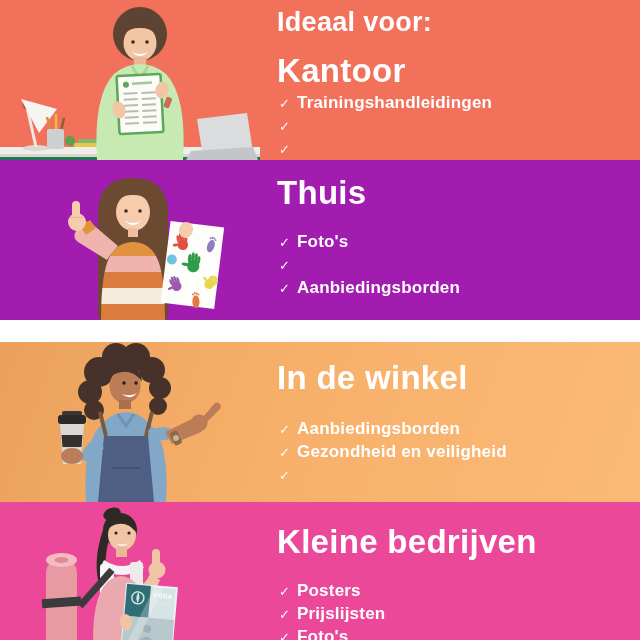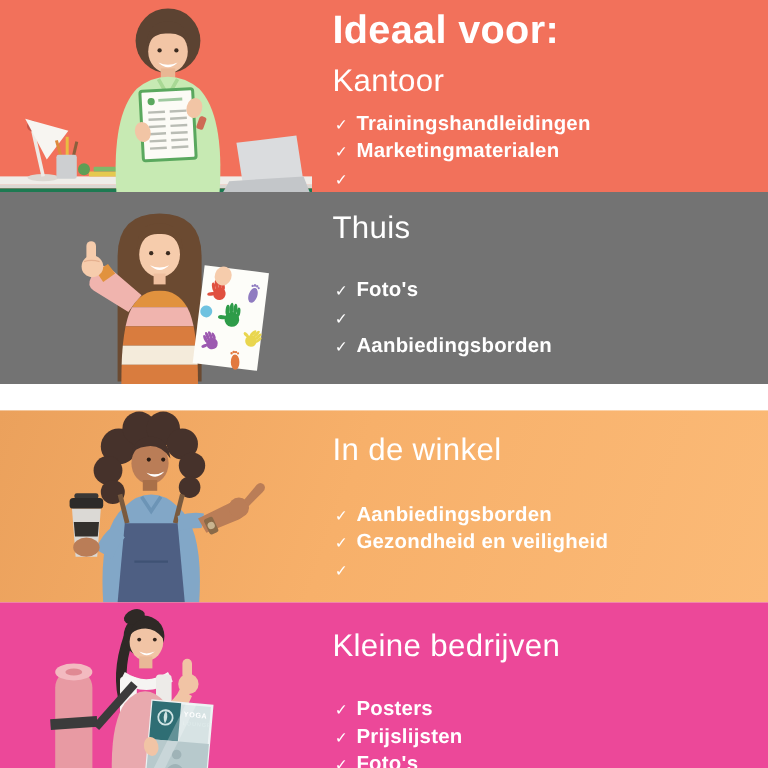--- a/index.html
+++ b/index.html
@@ -8,25 +8,25 @@
     font-family:"Liberation Sans","DejaVu Sans",sans-serif;
     -webkit-font-smoothing:antialiased;
   }
   .poster{position:relative;width:640px;height:640px;}
   .band{position:relative;width:640px;height:160px;overflow:hidden;}
   .photo{position:absolute;left:0;top:0;width:260px;height:160px;}
   .photo svg{display:block;width:260px;height:160px;}
   .content{position:absolute;left:277px;top:0;right:8px;bottom:0;color:#FFFFFF;}
   .page-title{
     position:absolute;left:0;top:8px;
-    font-size:33px;font-weight:700;letter-spacing:0.3px;line-height:1.05;
+    font-size:27px;font-weight:700;letter-spacing:0.3px;line-height:1.05;
   }
   .heading{
     position:absolute;left:0;margin:0;
-    font-size:26px;font-weight:400;letter-spacing:0.3px;line-height:1.05;
+    font-size:33px;font-weight:700;letter-spacing:0.3px;line-height:1.05;
   }
   .checklist{
     position:absolute;left:0;margin:0;padding:0 0 0 2px;list-style:none;
   }
   .checklist li{
     display:flex;align-items:flex-start;
     font-size:17px;font-weight:700;line-height:23px;letter-spacing:0.2px;
   }
   .check{
     width:18px;flex:0 0 18px;font-size:13px;font-weight:700;
@@ -115,30 +115,29 @@
     <div class="content">
       <div class="page-title">Ideaal voor:</div>
       <h2 class="heading">Kantoor</h2>
       <ul class="checklist">
         <li>
           <span class="check">✓</span>
           <span>Trainingshandleidingen</span>
         </li>
         <li>
           <span class="check">✓</span>
-          <span>Marketingmaterialen</span>
         </li>
         <li>
           <span class="check">✓</span>
         </li>
       </ul>
     </div>
   </section>
 
-  <section class="band b1" style="background: #737373;">
+  <section class="band b1" style="background: #a21caf;">
     <div class="photo" aria-label="girl giving thumbs up holding artwork with colorful hand and foot prints">
       <svg viewBox="0 0 260 160">
         <defs>
           <g id="hprint">
             <circle r="4.4"></circle>
             <ellipse cx="-3.2" cy="-5.2" rx="1.2" ry="3.1"></ellipse>
             <ellipse cx="-1" cy="-6.4" rx="1.2" ry="3.5"></ellipse>
             <ellipse cx="1.3" cy="-6.2" rx="1.2" ry="3.3"></ellipse>
             <ellipse cx="3.4" cy="-4.8" rx="1.1" ry="2.8"></ellipse>
             <ellipse cx="-5.8" cy="-0.6" rx="2.6" ry="1.2"></ellipse>

